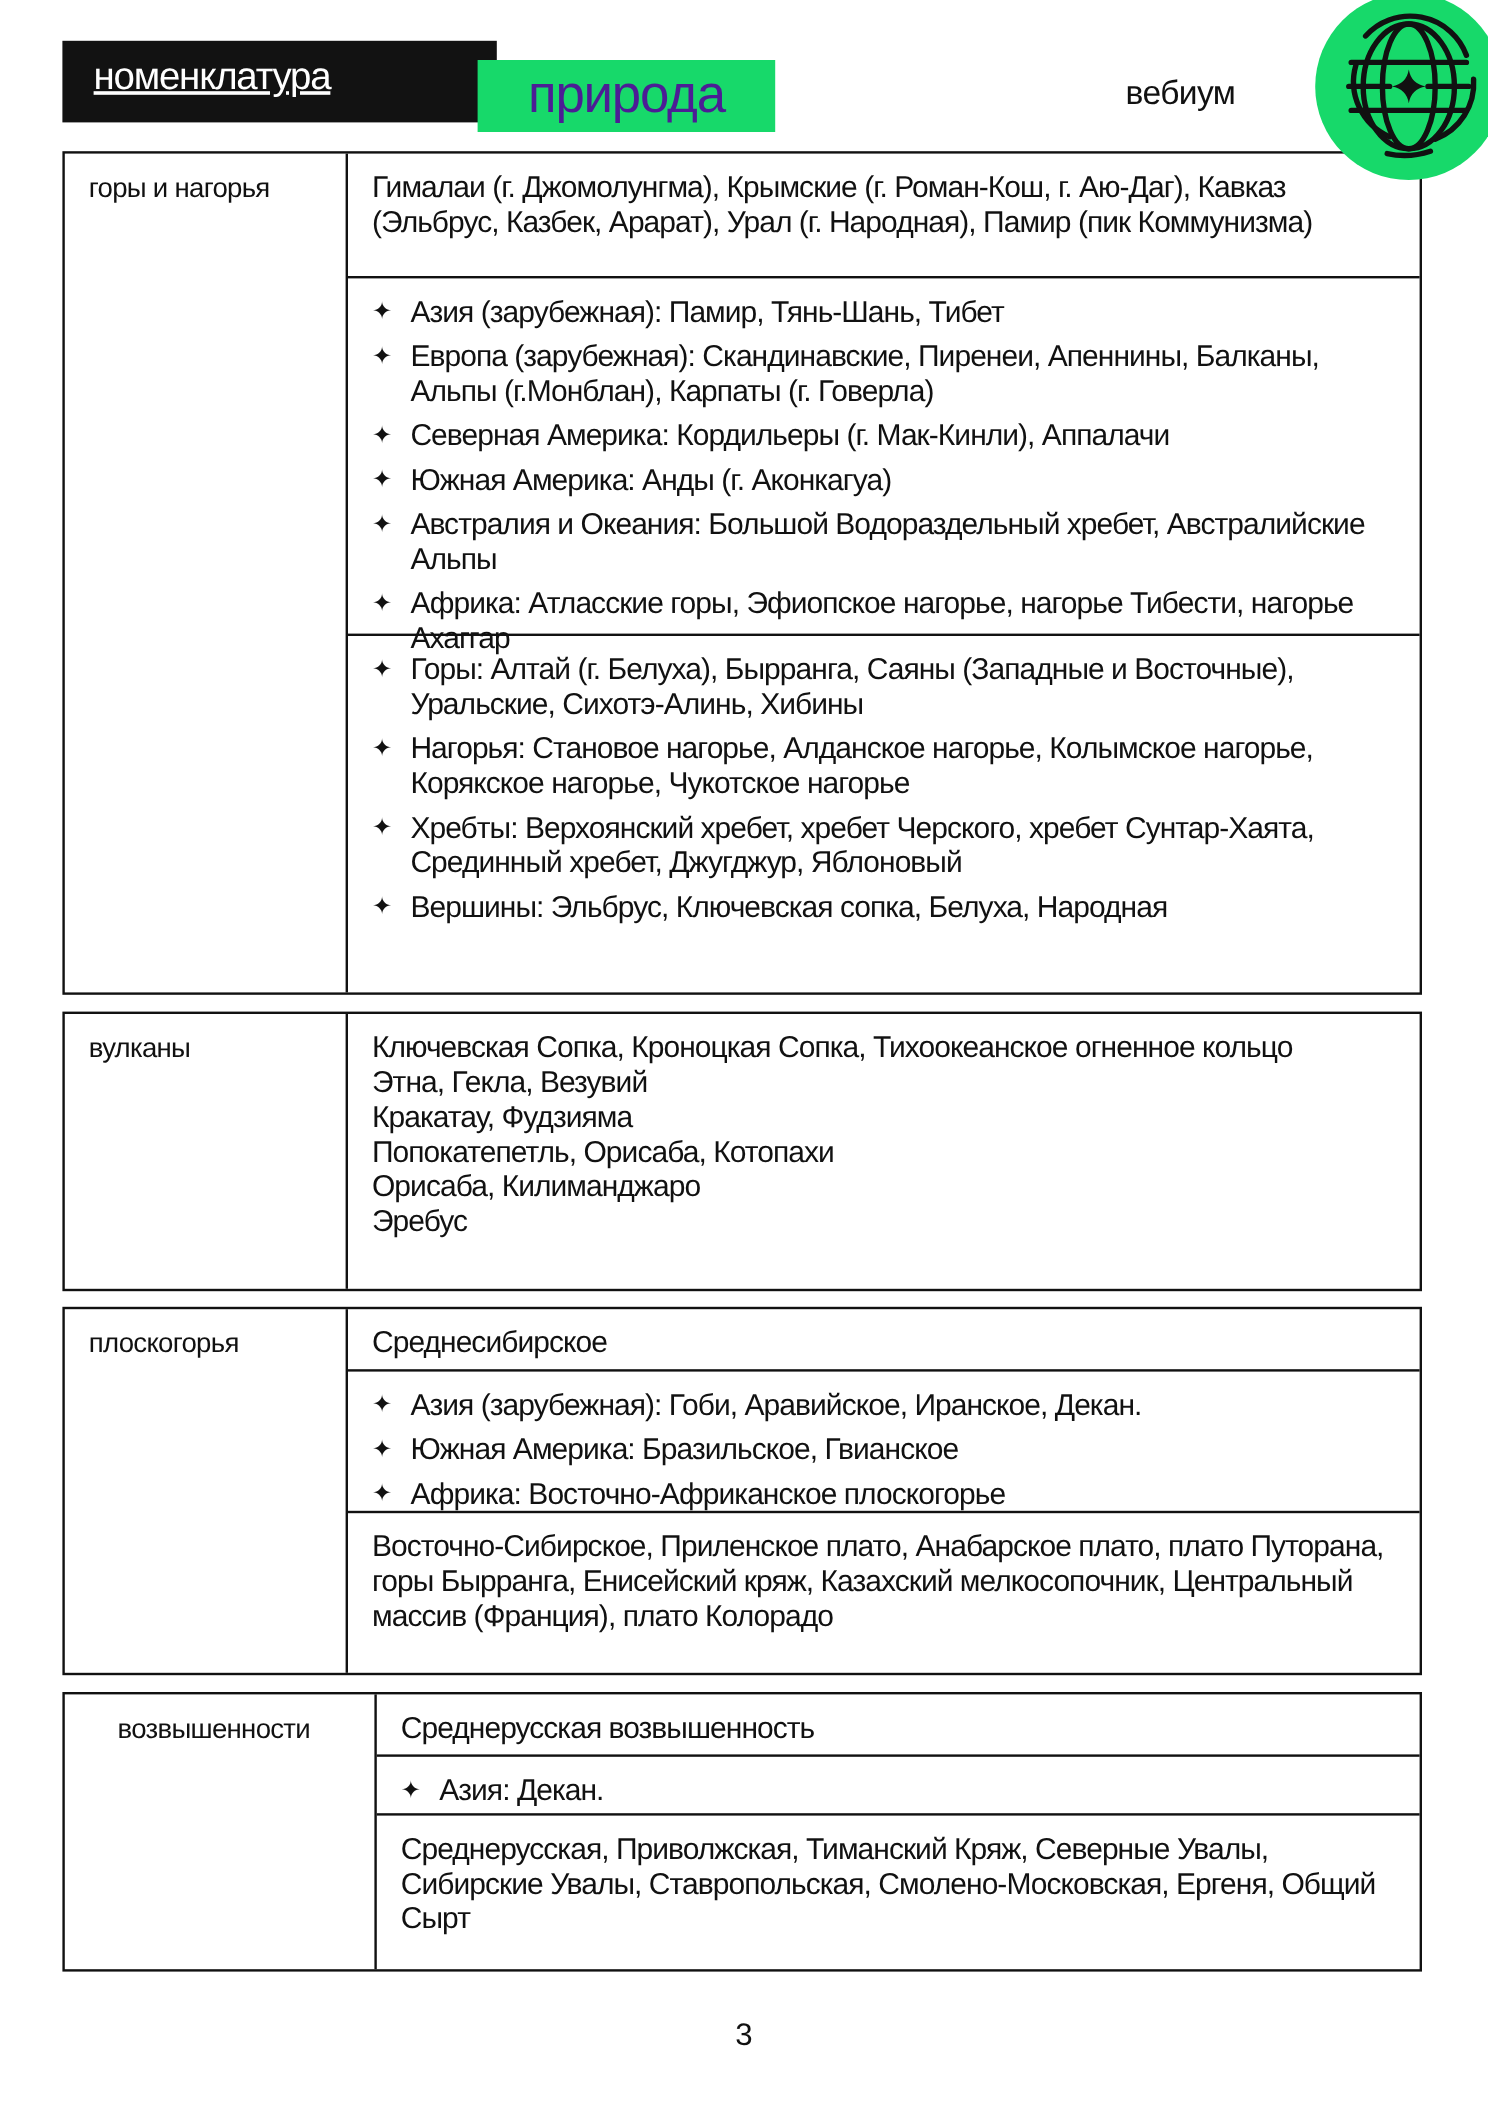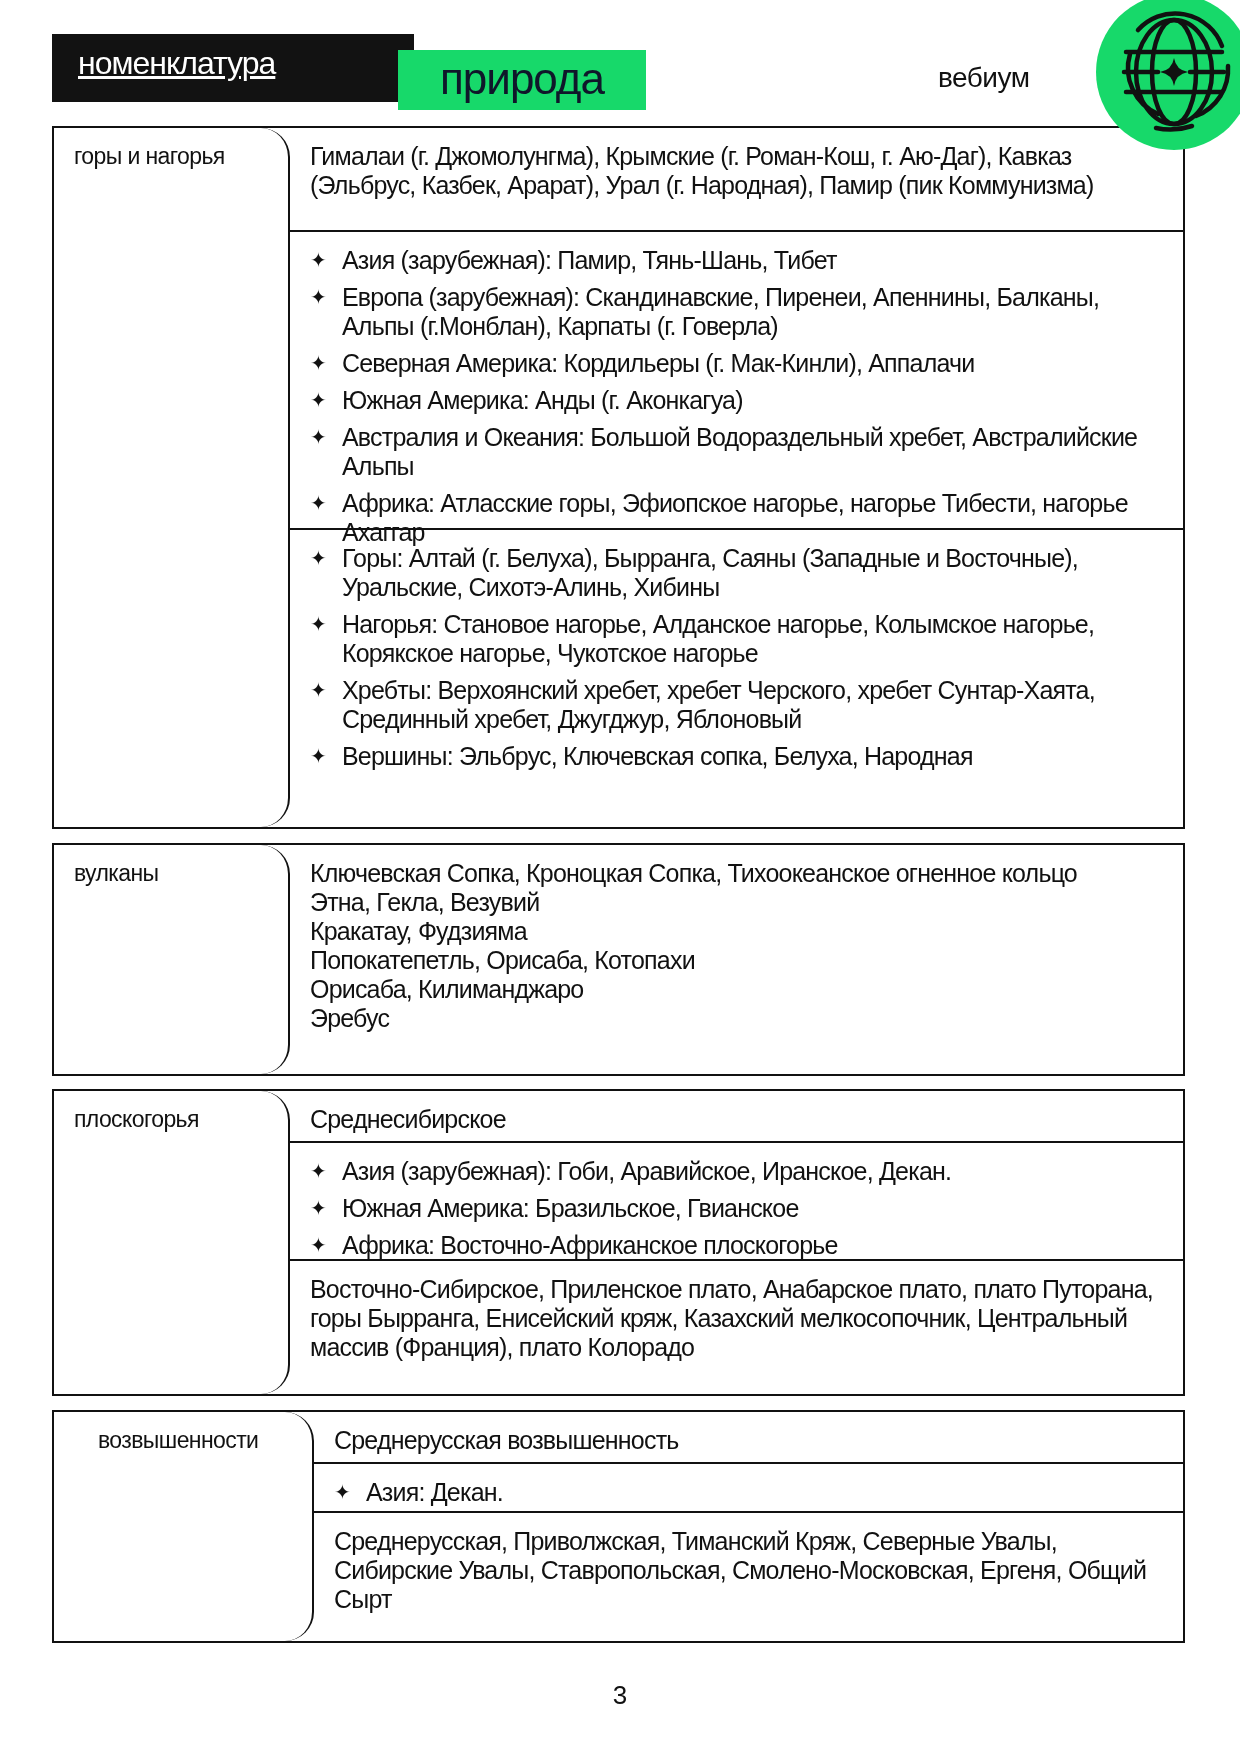--- a/index.html
+++ b/index.html
@@ -3,31 +3,31 @@
 <meta charset="utf-8">
 <style>
   html, body { margin: 0; padding: 0; background: #ffffff; }
   body { width: 1240px; height: 1755px; position: relative; overflow: hidden;
          font-family: "Liberation Sans", "DejaVu Sans", sans-serif; color: #111; }
   .header { position: absolute; left: 0; top: 0; width: 1240px; height: 126px; }
   .tag-black { position: absolute; left: 52px; top: 34px; height: 68px; padding: 0 28px 0 26px;
                background: #121212; color: #fff; font-size: 32px; line-height: 58px;
                letter-spacing: -1px; box-sizing: border-box; width: 362px; text-decoration: underline; }
   .tag-green { position: absolute; left: 398px; top: 50px; height: 60px; width: 248px;
-               background: #17d96a; color: #0f172a; font-size: 44px; line-height: 58px;
+               background: #17d96a; color: #4c1d95; font-size: 44px; line-height: 58px;
                text-align: center; letter-spacing: -1px; }
   .brand { position: absolute; left: 938px; top: 56px; font-size: 28px; line-height: 44px;
            color: #111; letter-spacing: -0.5px; }
   .logo { position: absolute; left: 1096px; top: -6px; width: 156px; height: 156px;
           border-radius: 50%; background: #17d96a; z-index: 3; }
   .logo svg { position: absolute; left: 0; top: 0; }
   .tbl { position: absolute; left: 52px; width: 1133px; border: 2.5px solid #111;
          box-sizing: border-box; display: flex; background: #fff; }
   .tbl .label { width: 236px; border-right: 2.5px solid #111; box-sizing: border-box;
-                padding: 14px 0 0 20px; font-size: 23px; letter-spacing: -0.6px; line-height: 28px; border-radius: 29px; }
+                padding: 14px 0 0 20px; font-size: 23px; letter-spacing: -0.6px; line-height: 28px; }
   .tbl .cells { flex: 1; display: flex; flex-direction: column; }
   .cell { border-bottom: 2.5px solid #111; padding: 14px 20px 10px 20px;
           font-size: 25px; line-height: 29px; letter-spacing: -0.8px; box-sizing: border-box; }
   .cell:last-child { border-bottom: none; flex: 1; }
   .cell ul { list-style: none; margin: 0; padding: 0; }
   .cell li { position: relative; padding-left: 32px; margin-bottom: 8px; }
   .cell li:last-child { margin-bottom: 0; }
   .cell li .star { position: absolute; left: 0; top: 0; font-size: 20px; line-height: 29px; }
   .cell .line { display: block; }
   .page-num { position: absolute; left: 0; width: 1240px; top: 1680px; text-align: center;

